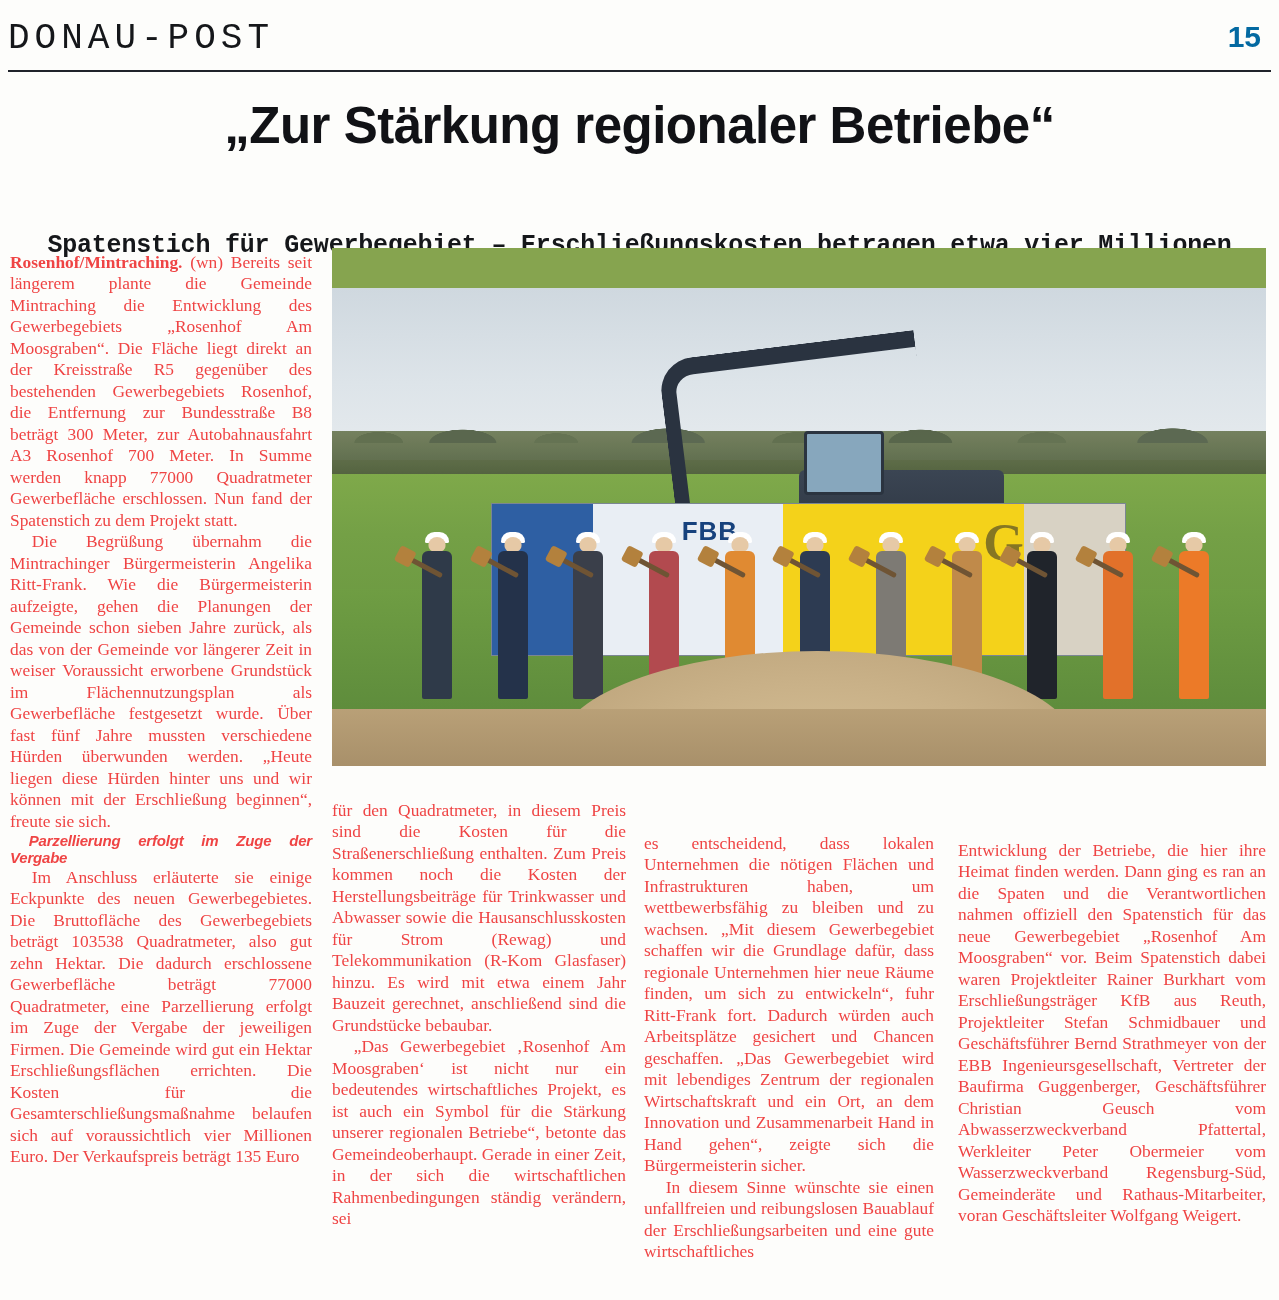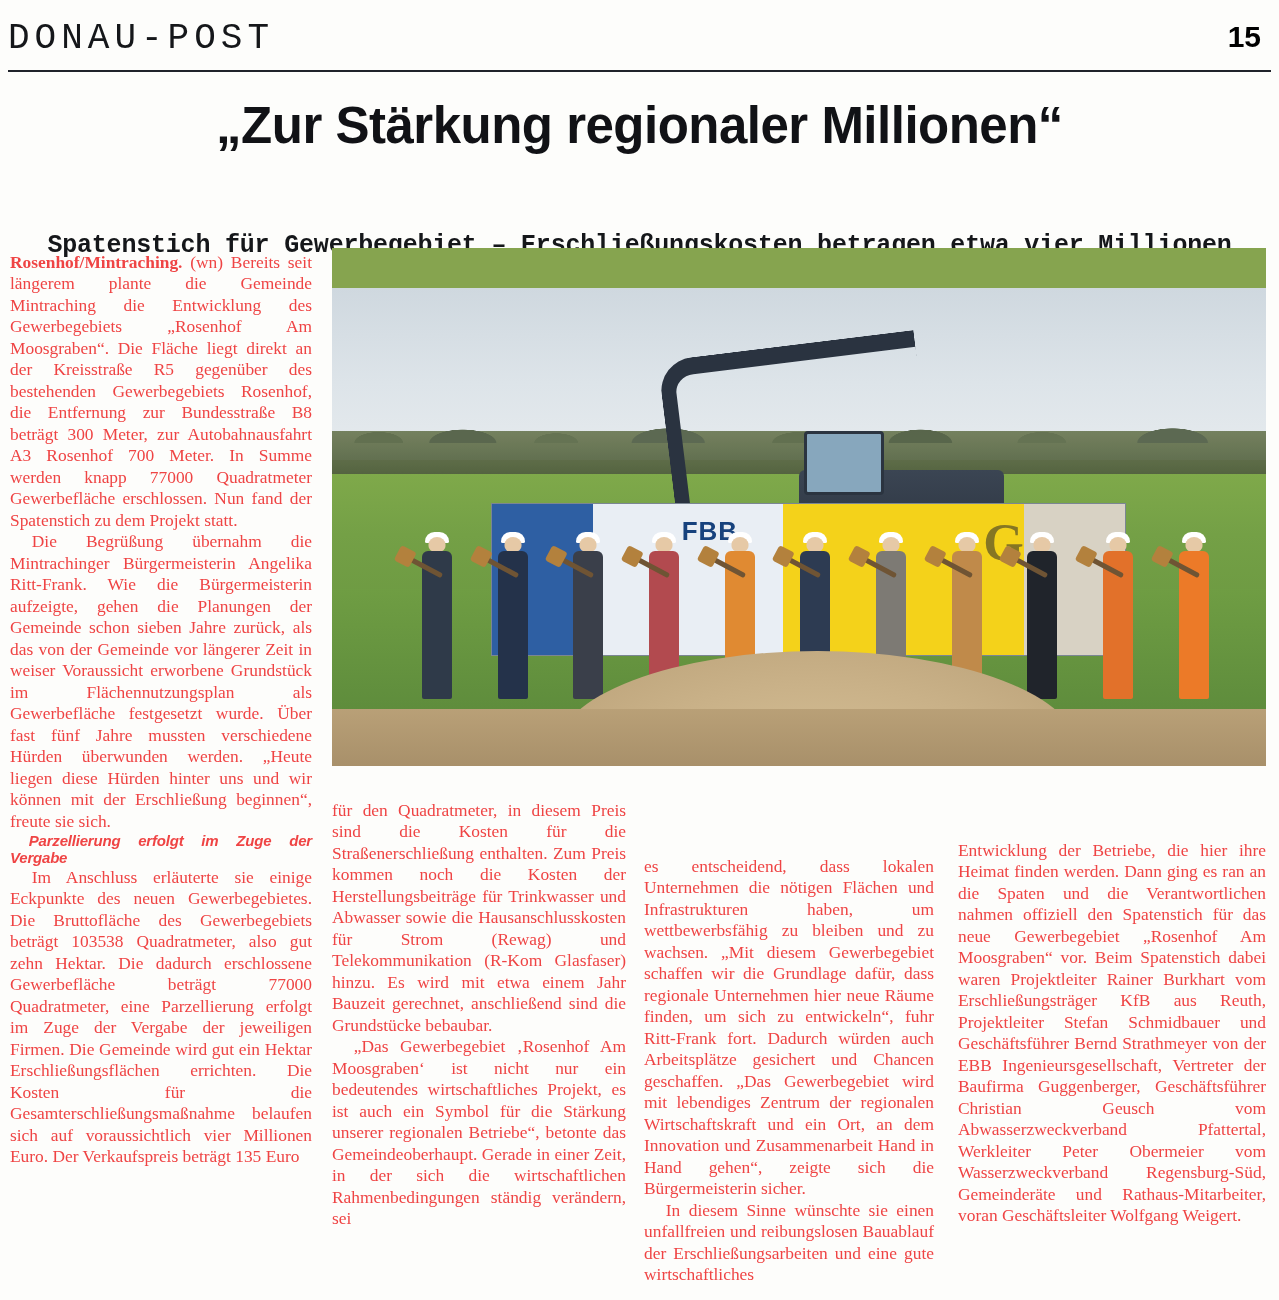--- a/index.html
+++ b/index.html
@@ -46,21 +46,21 @@
     color: #15171a;
     margin-left: 8px;
   }
   .masthead-page {
     position: absolute;
     right: 18px;
     top: 2px;
     font-family: "Liberation Sans", sans-serif;
     font-size: 30px;
     font-weight: 700;
-    color: #000000;
+    color: #0369a1;
   }
   .masthead-rule {
     position: absolute;
     left: 8px;
     top: 52px;
     width: 1263px;
     height: 2px;
     background: #20232a;
   }
 
@@ -309,21 +309,21 @@
     font-size: 17.4px;
     line-height: 1.235;
     text-align: justify;
     color: #ef4444;
     box-sizing: border-box;
   }
   .col p { margin: 0; text-indent: 1.25em; }
   .col p.noindent { text-indent: 0; }
   .col1 { left: 10px; top: 252px; width: 302px; }
   .col2 { left: 332px; top: 800px; width: 294px; }
-  .col3 { left: 644px; top: 856px; width: 290px; }
+  .col3 { left: 644px; top: 833px; width: 290px; }
   .col4 { left: 958px; top: 840px; width: 308px; }
 
   .dateline {
     font-family: "Liberation Serif", serif;
     font-weight: 700;
   }
   .subhead-inline {
     font-family: "Liberation Sans", sans-serif;
     font-weight: 700;
     font-style: italic;
@@ -338,21 +338,21 @@
 <body>
 
 <div class="page">
 
   <div class="masthead">
     <div class="masthead-title">DONAU-POST</div>
     <div class="masthead-page">15</div>
     <div class="masthead-rule"></div>
   </div>
 
-  <div class="headline">„Zur Stärkung regionaler Millionen“</div>
+  <div class="headline">„Zur Stärkung regionaler Betriebe“</div>
   <div class="subheadline">Spatenstich für Gewerbegebiet – Erschließungskosten betragen etwa vier Millionen Euro</div>
 
   <div class="photo-wrap">
     <div class="photo">
       <div class="sky"></div>
       <div class="treeline"></div>
       <div class="field-top"></div>
       <div class="field-bottom"></div>
 
       <div class="excavator-arm"></div>

